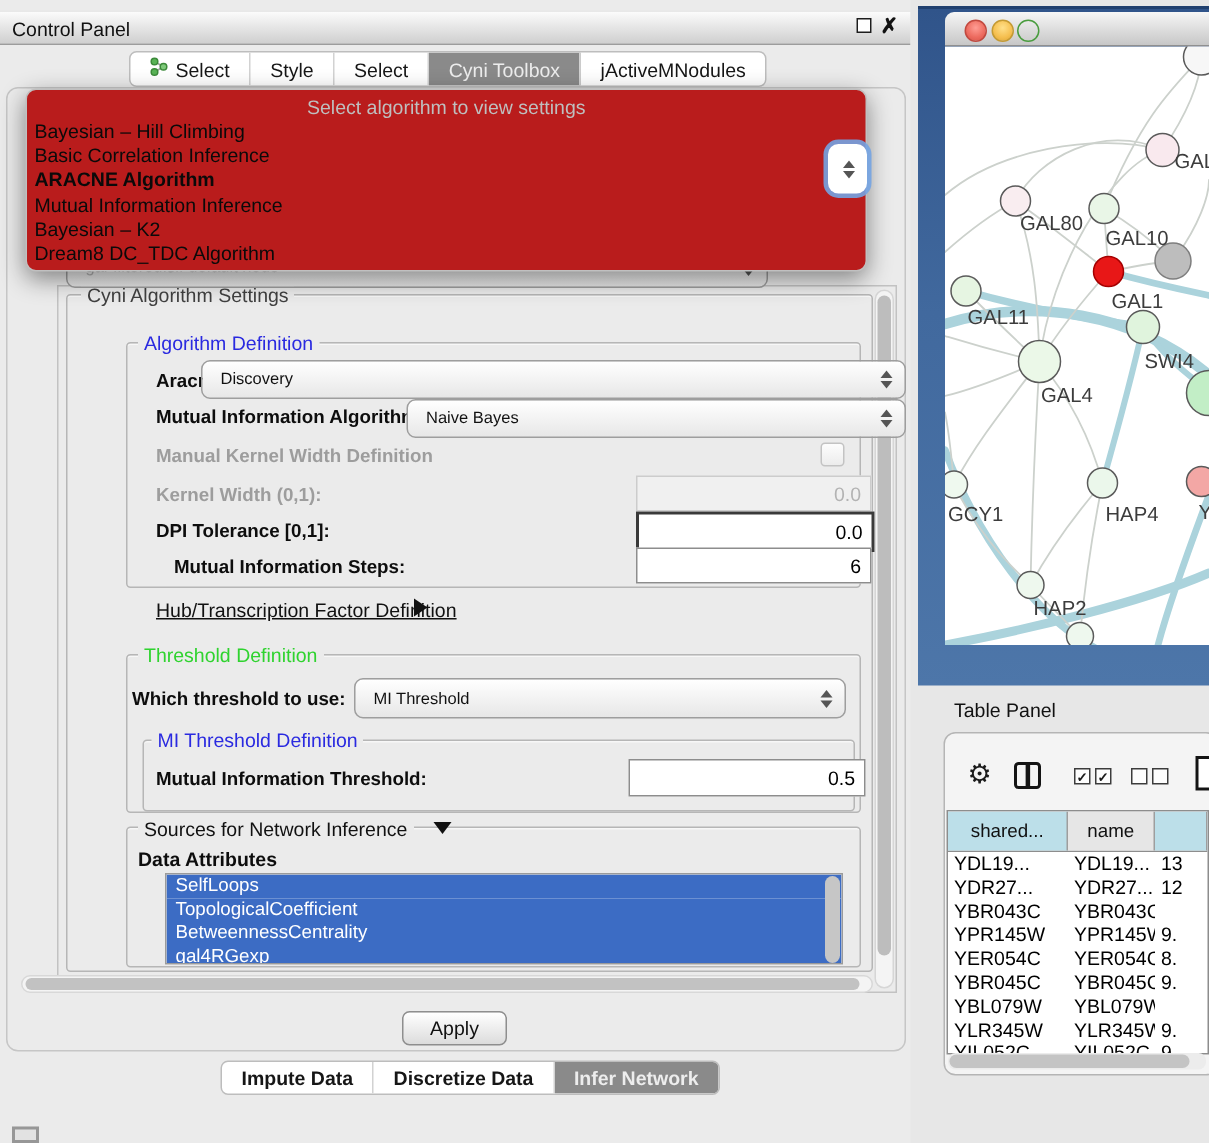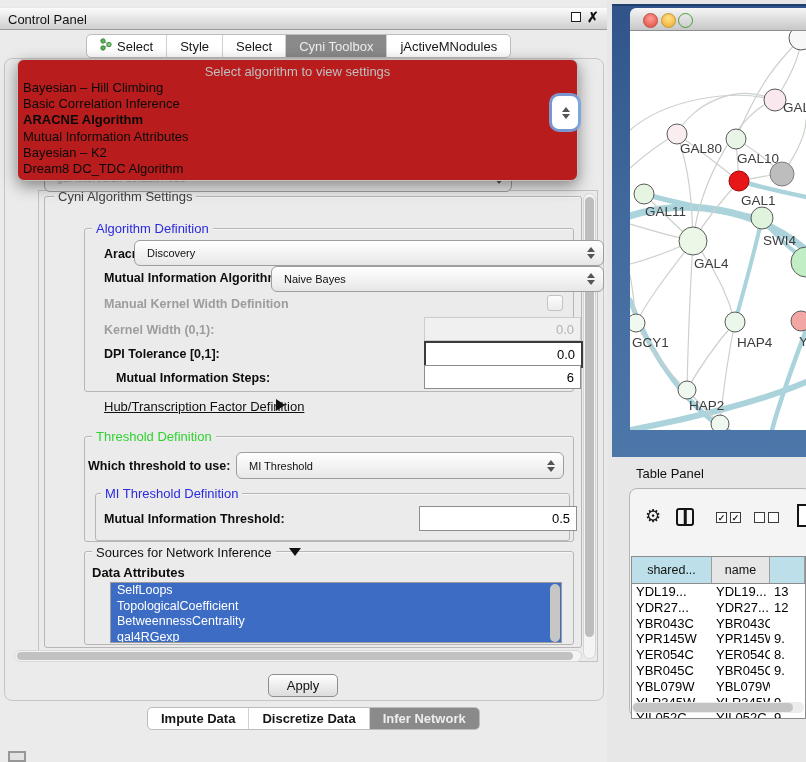--- a/index.html
+++ b/index.html
@@ -62,21 +62,21 @@
   .net-canvas{left:630px;top:31px;width:176px;height:399px;background:#fff;}
 
   .tp-title{left:636px;top:466px;font-size:13px;color:#111;}
   .tp-frame{left:629px;top:488px;width:183px;height:229px;background:#f4f4f4;border:1px solid #b5b5b5;border-radius:8px;}
   .gear{left:645px;top:506px;font-size:18px;color:#1b1b1b;line-height:20px;}
   .split-icon{left:676px;top:508px;width:18px;height:18px;border:2.5px solid #141414;border-radius:3px;}
   .split-icon i{position:absolute;left:50%;top:0;width:2.5px;height:100%;background:#141414;transform:translateX(-50%);}
   .cb{position:absolute;width:11px;height:11px;border:1.5px solid #3c3c3c;background:#fdfdfd;font-size:9px;line-height:10px;text-align:center;color:#1a1a1a;font-weight:700;}
   .doc-icon{left:797px;top:504px;width:16px;height:23px;border:2px solid #141414;background:#fff;}
 
-  .tbl{left:631px;top:556px;width:175px;height:163px;border:1px solid #8d8d8d;background:#fff;overflow:hidden;}
+  .tbl{left:631px;top:540px;width:175px;height:163px;border:1px solid #8d8d8d;background:#fff;overflow:hidden;}
   .tbl-head{display:flex;height:26px;border-bottom:1px solid #8d8d8d;font-size:12.5px;color:#111;}
   .tbl-head .hc{display:flex;align-items:center;justify-content:center;border-right:1px solid #9e9e9e;box-sizing:border-box;overflow:hidden;white-space:nowrap;}
   .hc.hl{background:#bcdfe9;}
   .hc.plain{background:#e6e6e6;}
   .tbl-row{display:flex;height:15.8px;font-size:13px;color:#000;}
   .tbl-row .c{overflow:hidden;white-space:nowrap;padding-left:4px;box-sizing:border-box;}
   .tp-hscroll{left:632px;top:702px;width:172px;height:11px;background:#ececec;border-radius:5px;}
 
   .panel-hscroll{left:14px;top:650px;width:568px;height:12px;background:#f4f4f4;border:1px solid #d8d8d8;border-radius:6px;}
 
@@ -129,21 +129,21 @@
         <i class="dn"></i>
       </span>
   </div>
 
   <div class="abs popup">
     <div class="prompt">Select algorithm to view settings</div>
     <div>
         <div class="dd-item">Bayesian – Hill Climbing</div>
         <div class="dd-item">Basic Correlation Inference</div>
         <div class="dd-item sel">ARACNE Algorithm</div>
-        <div class="dd-item">Mutual Information Attributes</div>
+        <div class="dd-item">Mutual Information Inference</div>
         <div class="dd-item">Bayesian – K2</div>
         <div class="dd-item">Dream8 DC_TDC Algorithm</div>
       </div>
   </div>
   <div class="abs combo-fragment">
     <span class="stepper" style="position:absolute;right:8px;top:50%;transform:translateY(-50%);display:flex;flex-direction:column;gap:2px;">
         <i class="up"></i>
         <i class="dn"></i>
       </span>
   </div>

